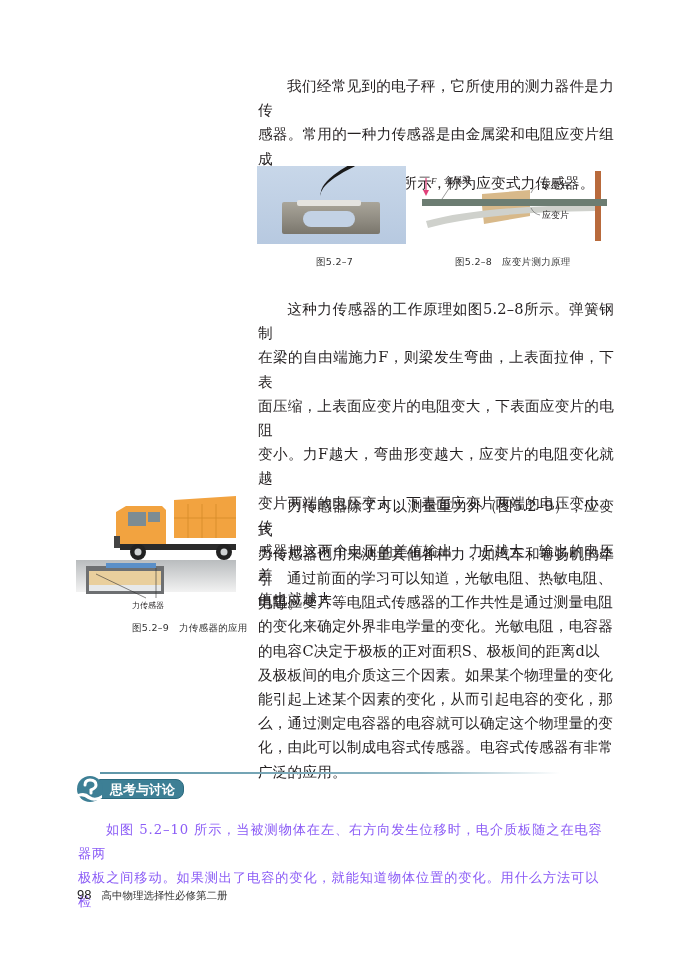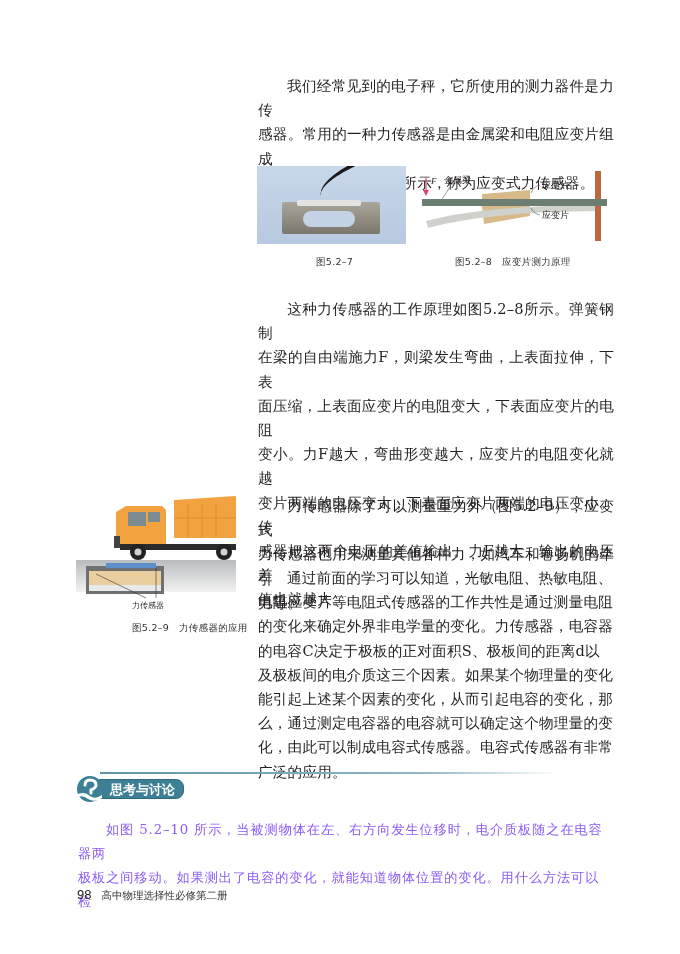--- a/index.html
+++ b/index.html
@@ -136,21 +136,21 @@
 
 <div class="para" id="p3">
   <div><span class="indent"></span><span>力传感器除了可以测量重力外（图5.2–9），应变式</span></div>
   <div>力传感器也用来测量其他各种力，如汽车和卷扬机的牵引</div>
   <div>力等。</div>
 </div>
 
 <div class="para" id="p4">
   <div><span class="indent"></span><span>通过前面的学习可以知道，光敏电阻、热敏电阻、</span></div>
   <div>电阻应变片等电阻式传感器的工作共性是通过测量电阻</div>
-  <div>的变化来确定外界非电学量的变化。力传感器，电容器</div>
+  <div>的变化来确定外界非电学量的变化。光敏电阻，电容器</div>
   <div>的电容C决定于极板的正对面积S、极板间的距离d以</div>
   <div>及极板间的电介质这三个因素。如果某个物理量的变化</div>
   <div>能引起上述某个因素的变化，从而引起电容的变化，那</div>
   <div>么，通过测定电容器的电容就可以确定这个物理量的变</div>
   <div>化，由此可以制成电容式传感器。电容式传感器有非常</div>
   <div>广泛的应用。</div>
 </div>
 
 <div id="disc-line"></div>
 <div id="disc-badge">

